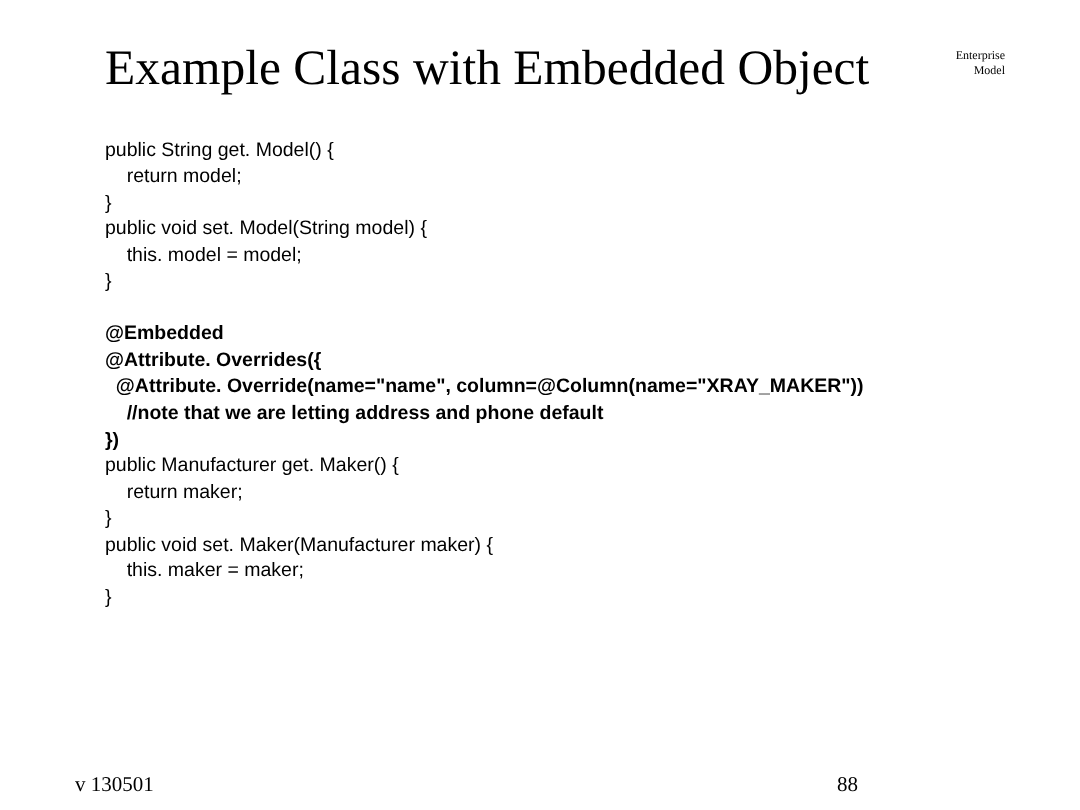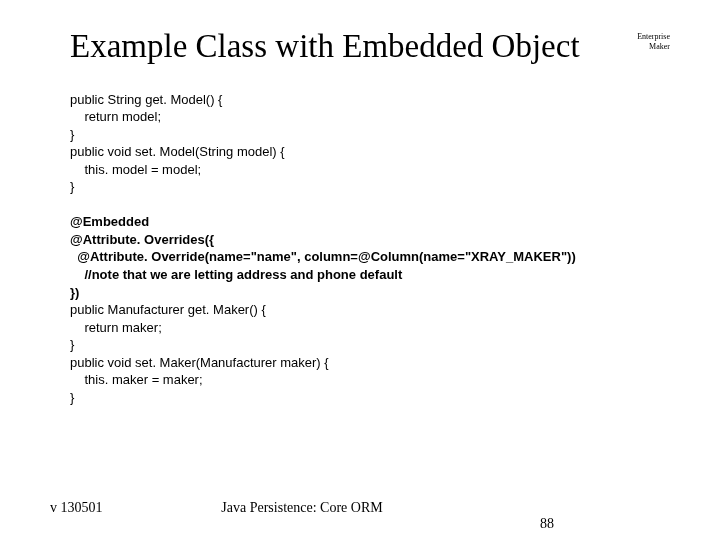--- a/index.html
+++ b/index.html
@@ -52,31 +52,31 @@
     bottom: 24px;
     left: 0;
     width: 604px;
     box-sizing: border-box;
     padding: 0 50px 0 50px;
     font-family: "Times New Roman", Times, serif;
     font-size: 14px;
   }
   .footer-left { position:absolute; left:50px; }
   .footer-center { width:100%; text-align:center; }
-  .footer-right { position:absolute; right:50px; }
+  .footer-right { position:absolute; right:32px; }
 </style>
 </head>
 <body>
 
 <div class="slide">
   <div class="title-row">
     <div class="title">Example Class with Embedded Object</div>
     <div class="corner">
       <div>Enterprise</div>
-      <div>Maker</div>
+      <div>Model</div>
     </div>
   </div>
 
   <div class="code">
 <span>public String get. Model() {</span>
 <span>    return model;</span>
 <span>}</span>
 <span>public void set. Model(String model) {</span>
 <span>    this. model = model;</span>
 <span>}</span>
@@ -89,16 +89,15 @@
 <span>public Manufacturer get. Maker() {</span>
 <span>    return maker;</span>
 <span>}</span>
 <span>public void set. Maker(Manufacturer maker) {</span>
 <span>    this. maker = maker;</span>
 <span>}</span>
 </div>
 
   <div class="footer">
     <span class="footer-left">v 130501</span>
-    <div class="footer-center">Java Persistence: Core ORM</div>
     <span class="footer-right">88</span>
   </div>
 </div>
 
 </body></html>

